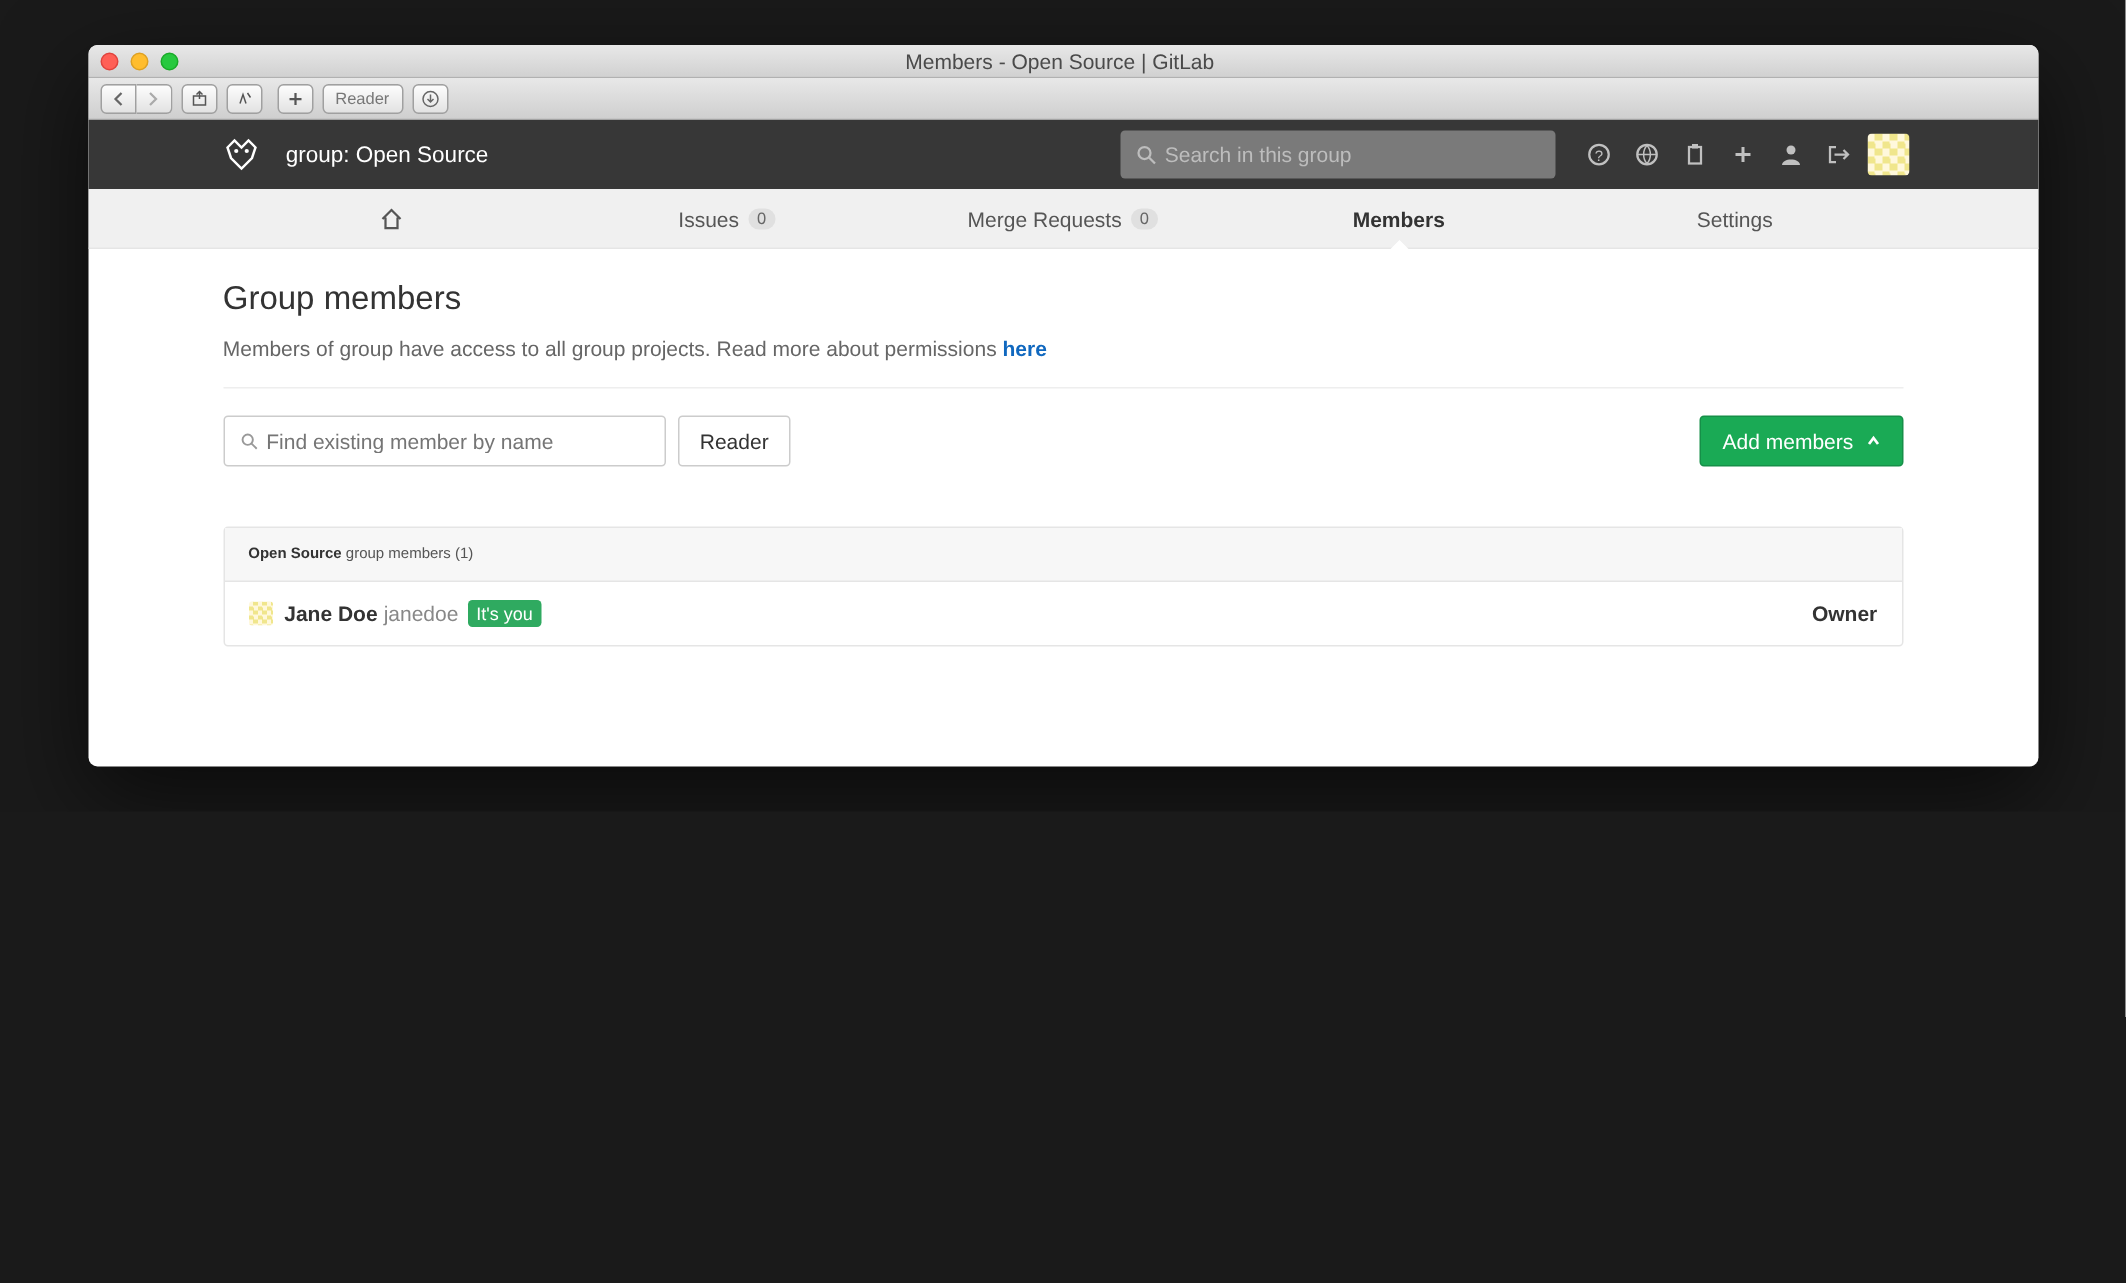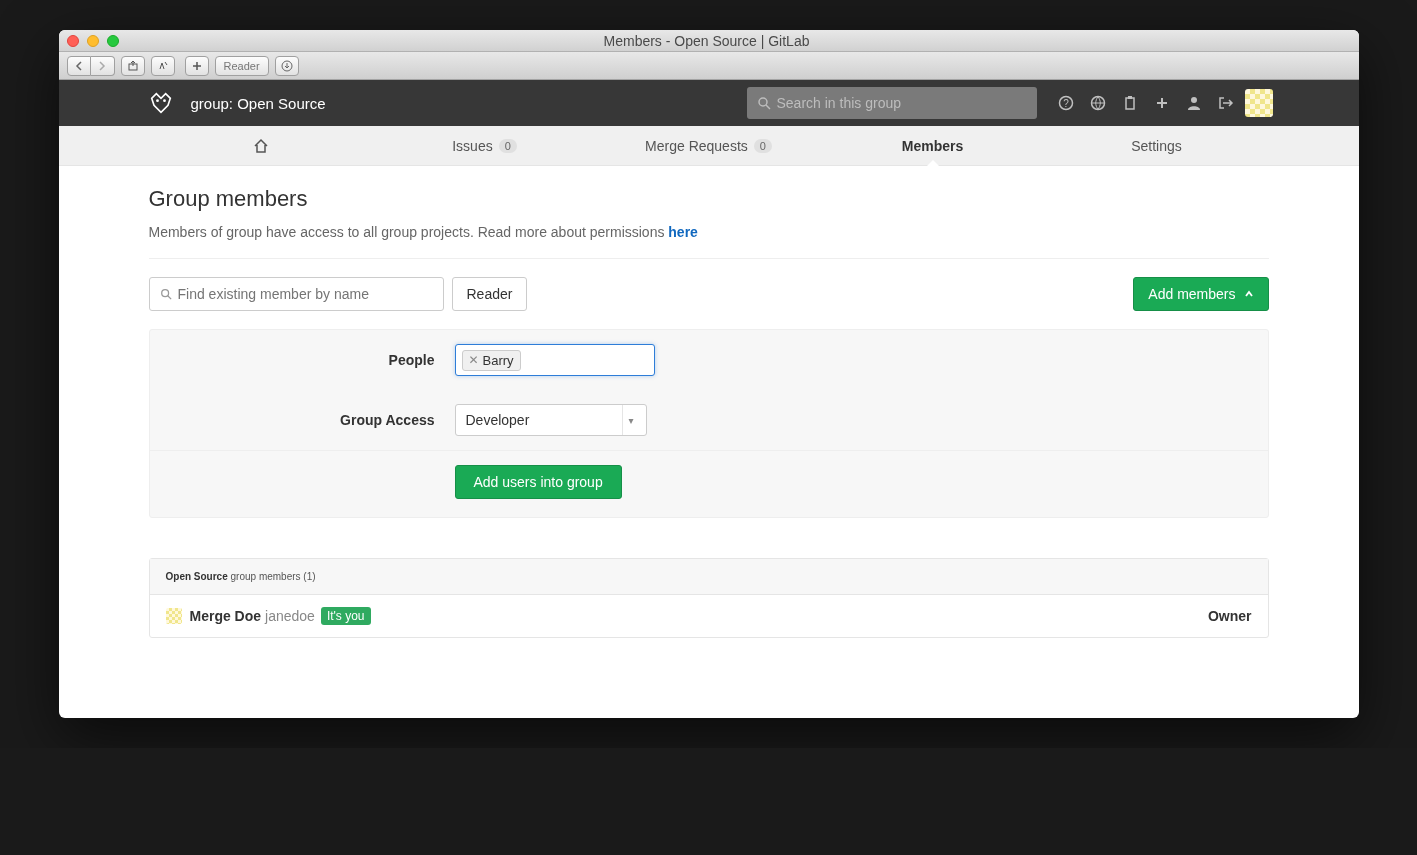--- a/index.html
+++ b/index.html
@@ -234,54 +234,32 @@
       <button class="btn">Reader</button>
       <div class="flex-spacer"></div>
       <button class="btn btn-green add-members-btn">
         <span>Add members</span>
         <svg width="10" height="10" viewBox="0 0 10 10">
             <path d="M2 7 L5 3 L8 7" stroke="#fff" fill="none" stroke-width="1.8"></path>
           </svg>
       </button>
     </div>
 
-    <div class="panel">
-      <div class="form-row">
-        <div class="form-label">People</div>
-        <div class="people-input">
-          <span class="token">
-            <span class="x">✕</span>
-            <span>Barry</span>
-          </span>
-          <input type="text" style="">
-        </div>
-      </div>
-      <div class="form-row">
-        <div class="form-label">Group Access</div>
-        <div class="select">
-          <span>Developer</span>
-          <span class="select-caret">▾</span>
-        </div>
-      </div>
-      <div class="form-submit">
-        <button class="btn btn-green" style="padding:0 18px;">Add users into group</button>
-      </div>
-    </div>
 
     <div class="members-panel">
       <div class="members-header">
         <strong>Open Source</strong>
         <span> </span>
         <span>group members</span>
         <span> </span>
         <span>(1)</span>
       </div>
       <div class="member-row">
         <div class="member-avatar"></div>
-        <span class="member-name">Merge Doe</span>
+        <span class="member-name">Jane Doe</span>
         <span class="member-user">janedoe</span>
         <span class="you-badge">It's you</span>
         <span class="member-role">Owner</span>
       </div>
     </div>
 
   </div>
 </div>
 
 </body></html>

